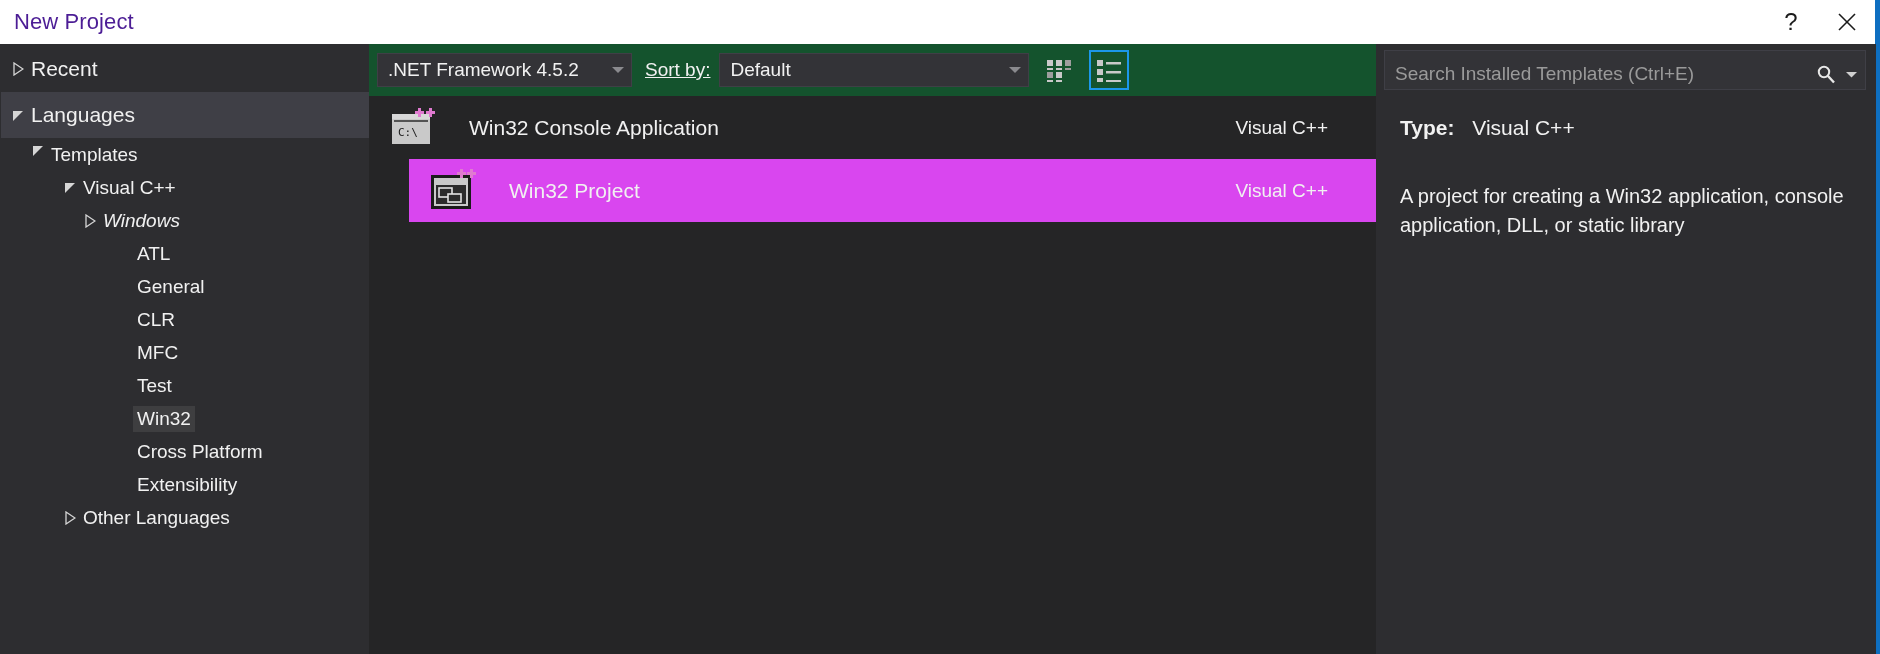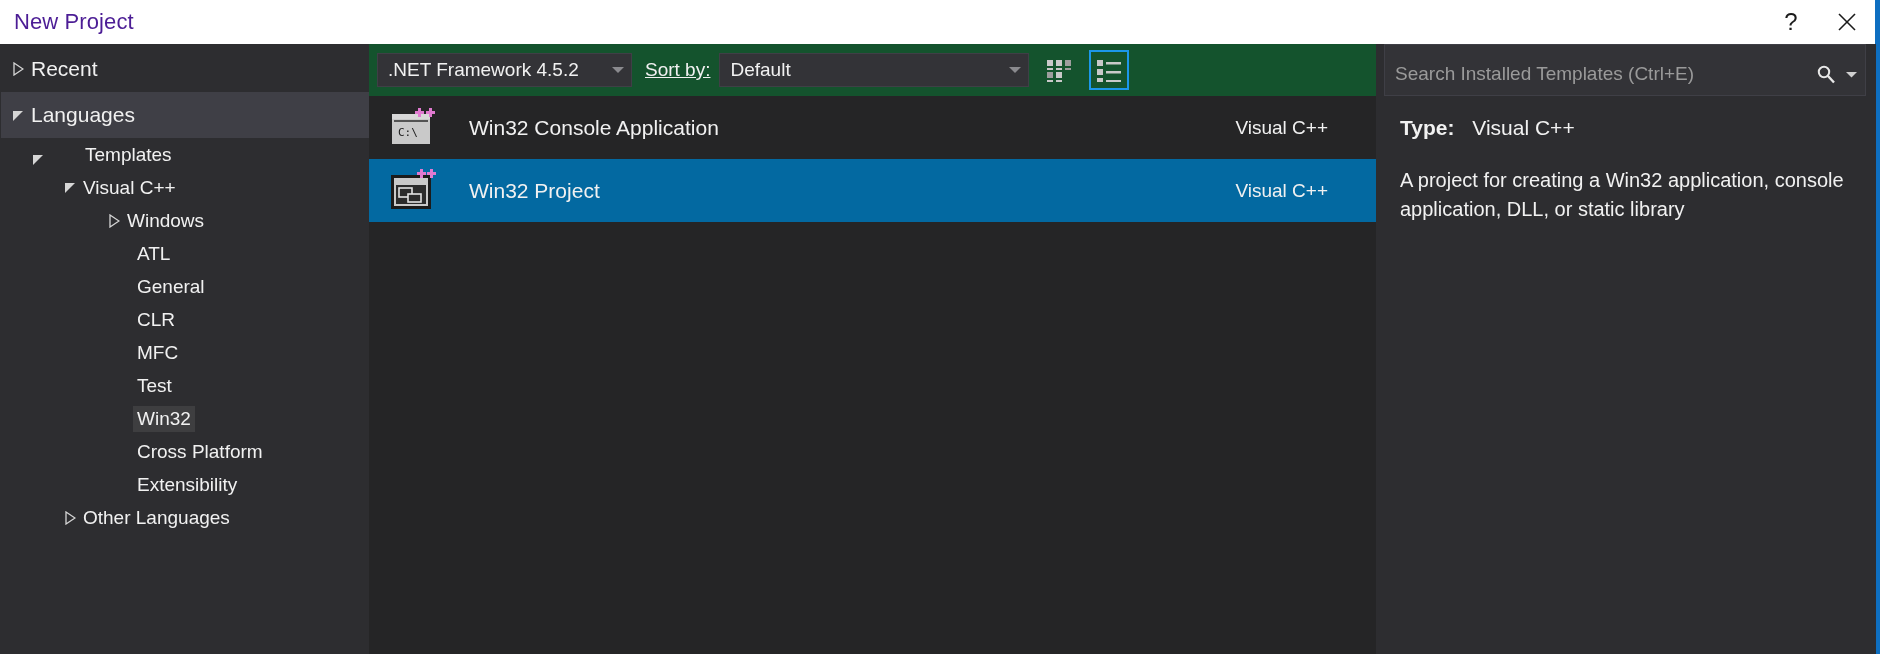--- a/index.html
+++ b/index.html
@@ -67,21 +67,21 @@
   .twisty svg { display: block; }
   .tree-label { display: inline-block; }
   .tree-label.boxed {
     background: #3e3e40;
     padding: 2px 4px;
     margin: -2px -4px;
   }
   .ind-0 { padding-left: 4px; }
   .ind-1 { padding-left: 24px; }
   .ind-2 { padding-left: 56px; }
-  .ind-3 { padding-left: 100px; }
+  .ind-3 { padding-left: 76px; font-style: italic; }
   .ind-3b { padding-left: 110px; }
 
   
   .center {
     width: 1007px; height: 610px;
     background: #2d2d30;
     display: flex; flex-direction: column;
   }
   .toolbar {
     height: 52px; min-height: 52px;
@@ -121,21 +121,21 @@
     flex: 1;
     background: #252526;
     overflow: hidden;
   }
   .tpl-row {
     height: 63px;
     display: flex; align-items: center;
     padding: 0 0 0 18px;
     color: #f1f1f1;
   }
-  .tpl-row.selected { background: #0369a1; }
+  .tpl-row.selected { background: #d946ef; margin-left: 40px; }
   .tpl-icon {
     width: 54px; min-width: 54px; height: 50px;
     display: flex; align-items: center; justify-content: center;
     margin-right: 28px;
   }
   .tpl-name { font-size: 21px; white-space: nowrap; }
   .tpl-spacer { flex: 1; }
   .tpl-lang {
     font-size: 19px; white-space: nowrap;
     padding-right: 48px;
@@ -146,40 +146,40 @@
     width: 500px; height: 610px;
     background: #2d2d30;
     display: flex; flex-direction: column;
   }
   .search-wrap {
     height: 52px; min-height: 52px;
     display: flex; align-items: center;
     padding: 0 10px 0 8px;
   }
   .searchbox {
-    flex: 1; height: 52px;
+    flex: 1; height: 40px;
     background: #333337;
     border: 1px solid #3f3f46;
     display: flex; align-items: center;
     padding: 8px 4px 0 10px;
     justify-content: center;
   }
   .search-input {
     flex: 1; color: #9a9a9a; font-size: 19px;
     white-space: nowrap; overflow: hidden;
   }
   .search-icon, .search-caret {
     display: flex; align-items: center; justify-content: center;
   }
   .search-icon { width: 30px; }
   .search-caret { width: 20px; }
   .detail-body { padding: 20px 24px 0 24px; }
   .type-line {
     font-size: 21px; color: #f1f1f1;
-    margin-bottom: 26px; white-space: nowrap;
+    margin-bottom: 42px; white-space: nowrap;
   }
   .type-label { font-weight: bold; margin-right: 12px; }
   .desc {
     font-size: 20px; color: #f1f1f1;
     line-height: 1.45;
   }
 </style>
 </head>
 <body>
 
@@ -216,21 +216,21 @@
           <div class="ind-0" style="display: flex; align-items: center;">
             <span class="twisty">
               <svg width="13" height="13" viewBox="0 0 13 13">
                 <polygon points="1,2 11,2 1,12" fill="#d6d6d6"></polygon>
               </svg>
             </span>
             <span class="tree-label">Languages</span>
           </div>
         </div>
         <div class="tree-row">
-          <div class="ind-1" style="display: flex; align-items: flex-end; gap: 34px;">
+          <div class="ind-1" style="display: flex; align-items: flex-start;">
             <span class="twisty">
               <svg width="13" height="13" viewBox="0 0 13 13">
                 <polygon points="1,2 11,2 1,12" fill="#d6d6d6"></polygon>
               </svg>
             </span>
             <span class="tree-label">Templates</span>
           </div>
         </div>
         <div class="tree-row">
           <div class="ind-2" style="display: flex; align-items: center;">

